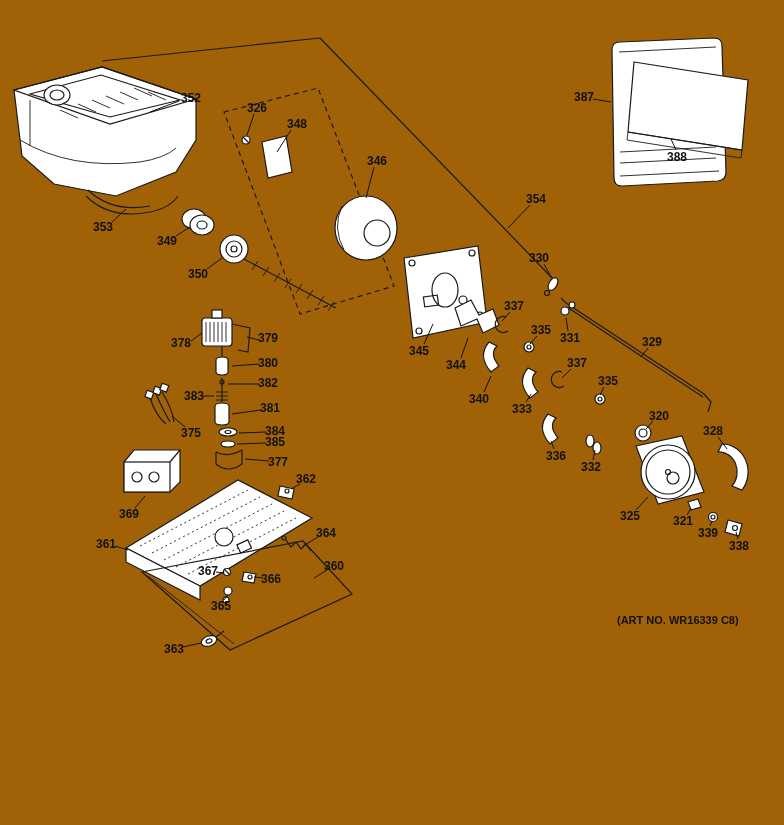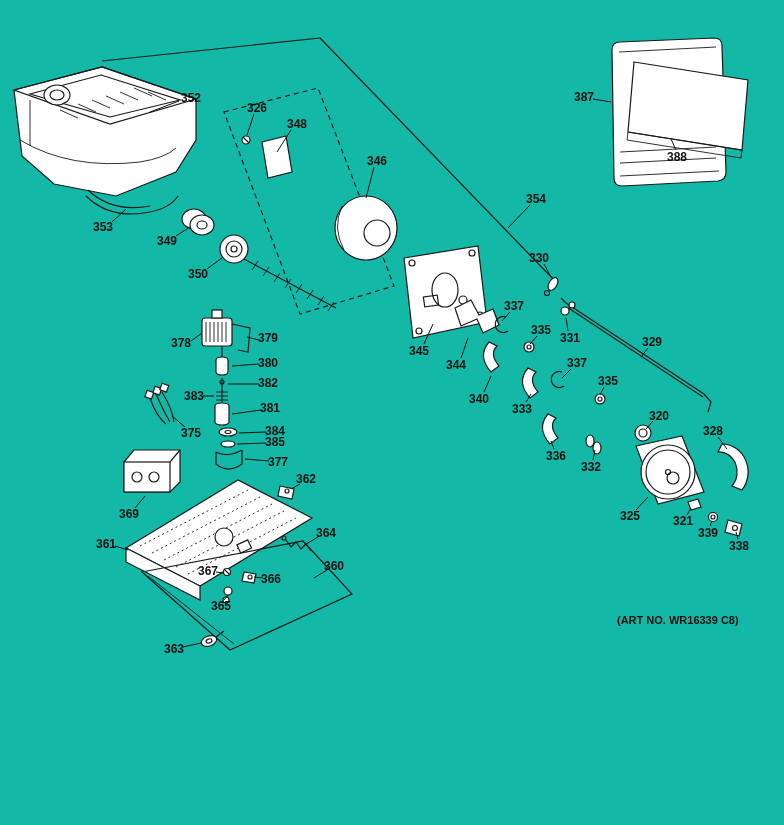--- a/index.html
+++ b/index.html
@@ -1,16 +1,16 @@
 <!DOCTYPE html>
 <html><head>
 <meta charset="utf-8">
 <style>
   html,body{margin:0;padding:0;background:#ffffff;}
-  #stage{position:relative;width:784px;height:825px;background:#14b8a6;overflow:hidden;}
+  #stage{position:relative;width:784px;height:825px;background:#a16207;overflow:hidden;}
   svg{display:block;}
   .part-label{font:bold 12px "Liberation Sans", sans-serif;fill:#111111;}
   .art-number{font:bold 11px "Liberation Sans", sans-serif;fill:#111111;}
   .leader{stroke:#111111;stroke-width:1;}
   .ln{stroke:#1a1a1a;stroke-width:1.2;fill:none;}
   .fillw{fill:#ffffff;}
   .thin{stroke-width:0.9;}
   .dash{stroke-dasharray:5 4;}
 </style>
 </head>

